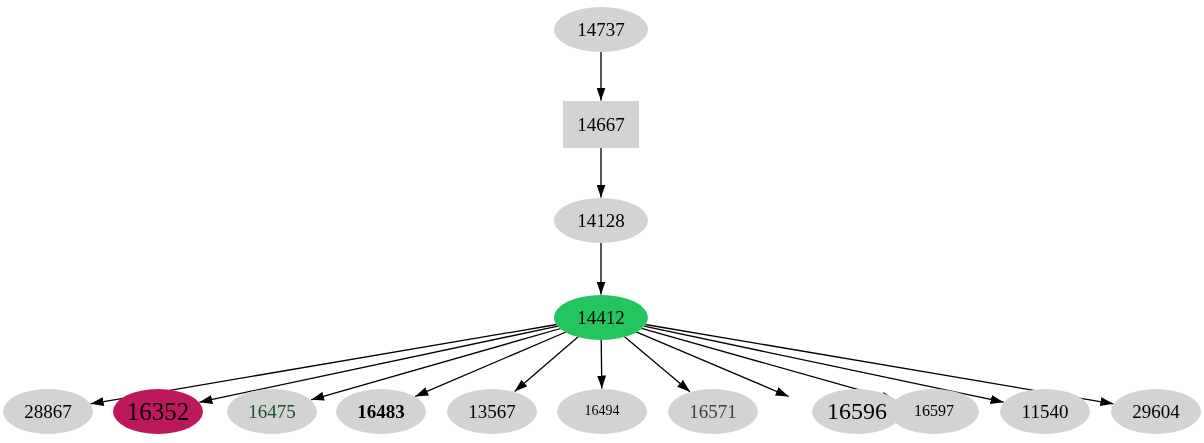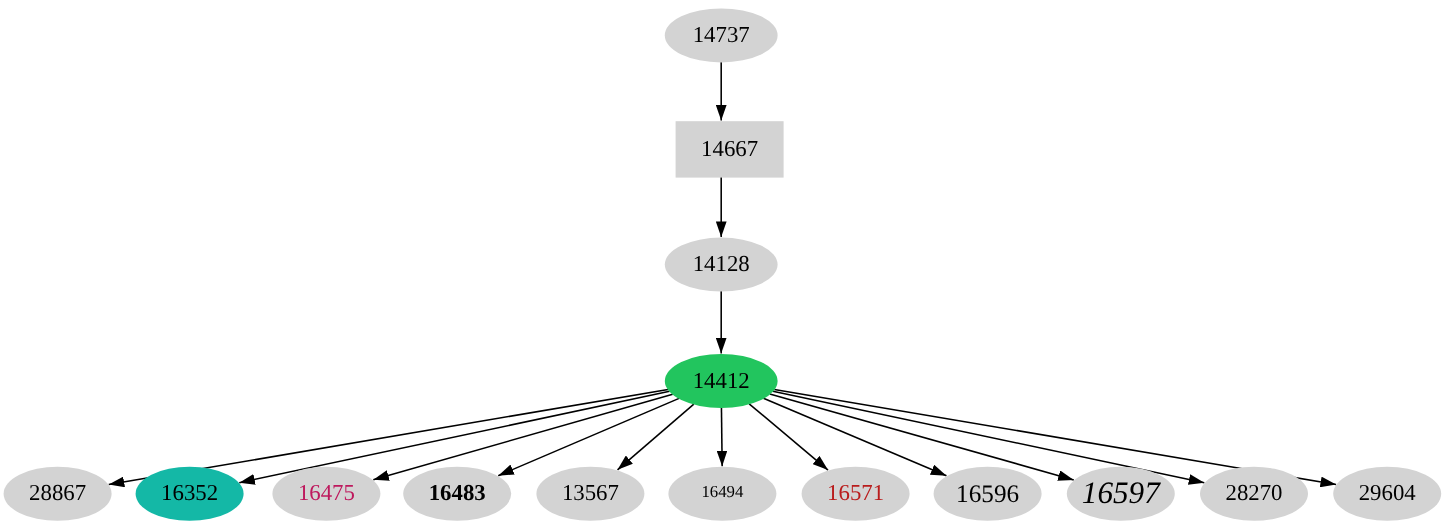--- a/index.html
+++ b/index.html
@@ -60,28 +60,28 @@
         <line x1="601.2" y1="339.5" x2="601.8" y2="388.5" stroke="#000000" stroke-width="1.3" marker-end="url(#arrow)"></line>
         <line x1="624.3" y1="336.5" x2="690.0" y2="391.7" stroke="#000000" stroke-width="1.3" marker-end="url(#arrow)"></line>
         <line x1="636.2" y1="331.9" x2="788.7" y2="396.5" stroke="#000000" stroke-width="1.3" marker-end="url(#arrow)"></line>
         <line x1="641.5" y1="328.4" x2="894.8" y2="399.9" stroke="#000000" stroke-width="1.3" marker-end="url(#arrow)"></line>
         <line x1="644.0" y1="326.1" x2="1003.6" y2="402.2" stroke="#000000" stroke-width="1.3" marker-end="url(#arrow)"></line>
         <line x1="645.3" y1="324.5" x2="1113.4" y2="403.8" stroke="#000000" stroke-width="1.3" marker-end="url(#arrow)"></line>
       </g>
   </svg>
   <div>
       <div class="node ellipse" style="left: 554px; top: 6.5px; width: 94px; height: 45px; background: rgb(211, 211, 211); color: rgb(0, 0, 0); font-size: 19px;">14737</div>
-      <div class="node box" style="left: 563px; top: 100.5px; width: 90px; height: 47px; background: rgb(211, 211, 211); color: rgb(0, 0, 0); font-size: 19px;">14667</div>
+      <div class="node box" style="left: 563px; top: 100.5px; width: 76px; height: 47px; background: rgb(211, 211, 211); color: rgb(0, 0, 0); font-size: 19px;">14667</div>
       <div class="node ellipse" style="left: 554px; top: 197.5px; width: 94px; height: 45px; background: rgb(211, 211, 211); color: rgb(0, 0, 0); font-size: 19px;">14128</div>
       <div class="node ellipse" style="left: 554px; top: 294.5px; width: 94px; height: 45px; background: #22c55e; color: rgb(0, 0, 0); font-size: 19px;">14412</div>
       <div class="node ellipse" style="left: 3px; top: 388.5px; width: 90px; height: 45px; background: rgb(211, 211, 211); color: rgb(0, 0, 0); font-size: 19px;">28867</div>
-      <div class="node ellipse" style="left: 113px; top: 388.5px; width: 90px; height: 45px; background: #14b8a6; color: rgb(0, 0, 0); font-size: 19px; font-family: Liberation Serif, serif;">16352</div>
-      <div class="node ellipse" style="left: 227px; top: 388.5px; width: 90px; height: 45px; background: rgb(211, 211, 211); color: #be185d; font-size: 19px;">16475</div>
+      <div class="node ellipse" style="left: 113px; top: 388.5px; width: 90px; height: 45px; background: #be185d; color: rgb(0, 0, 0); font-size: 25px; font-family: Liberation Serif, serif;">16352</div>
+      <div class="node ellipse" style="left: 227px; top: 388.5px; width: 90px; height: 45px; background: rgb(211, 211, 211); color: #14532d; font-size: 19px;">16475</div>
       <div class="node ellipse" style="left: 336px; top: 388.5px; width: 90px; height: 45px; background: rgb(211, 211, 211); color: rgb(0, 0, 0); font-size: 19px; font-weight: bold;">16483</div>
       <div class="node ellipse" style="left: 447px; top: 388.5px; width: 90px; height: 45px; background: rgb(211, 211, 211); color: rgb(0, 0, 0); font-size: 19px;">13567</div>
       <div class="node ellipse" style="left: 557px; top: 388.5px; width: 90px; height: 45px; background: rgb(211, 211, 211); color: #000000; font-size: 14px;">16494</div>
-      <div class="node ellipse" style="left: 668px; top: 388.5px; width: 90px; height: 45px; background: rgb(211, 211, 211); color: #b91c1c; font-size: 19px;">16571</div>
-      <div class="node ellipse" style="left: 778px; top: 388.5px; width: 90px; height: 45px; background: rgb(211, 211, 211); color: rgb(0, 0, 0); font-size: 21px;">16596</div>
-      <div class="node ellipse" style="left: 889px; top: 388.5px; width: 90px; height: 45px; background: rgb(211, 211, 211); color: rgb(0, 0, 0); font-size: 26px; font-style: italic;">16597</div>
-      <div class="node ellipse" style="left: 1000px; top: 388.5px; width: 90px; height: 45px; background: rgb(211, 211, 211); color: rgb(0, 0, 0); font-size: 19px;">28270</div>
+      <div class="node ellipse" style="left: 668px; top: 388.5px; width: 90px; height: 45px; background: rgb(211, 211, 211); color: #404040; font-size: 19px;">16571</div>
+      <div class="node ellipse" style="left: 812px; top: 388.5px; width: 90px; height: 45px; background: rgb(211, 211, 211); color: rgb(0, 0, 0); font-size: 24px;">16596</div>
+      <div class="node ellipse" style="left: 889px; top: 388.5px; width: 90px; height: 45px; background: rgb(211, 211, 211); color: rgb(0, 0, 0); font-size: 16px;">16597</div>
+      <div class="node ellipse" style="left: 1000px; top: 388.5px; width: 90px; height: 45px; background: rgb(211, 211, 211); color: rgb(0, 0, 0); font-size: 19px;">11540</div>
       <div class="node ellipse" style="left: 1111px; top: 388.5px; width: 90px; height: 45px; background: rgb(211, 211, 211); color: rgb(0, 0, 0); font-size: 19px;">29604</div>
     </div>
 </div>
 
 </body></html>

